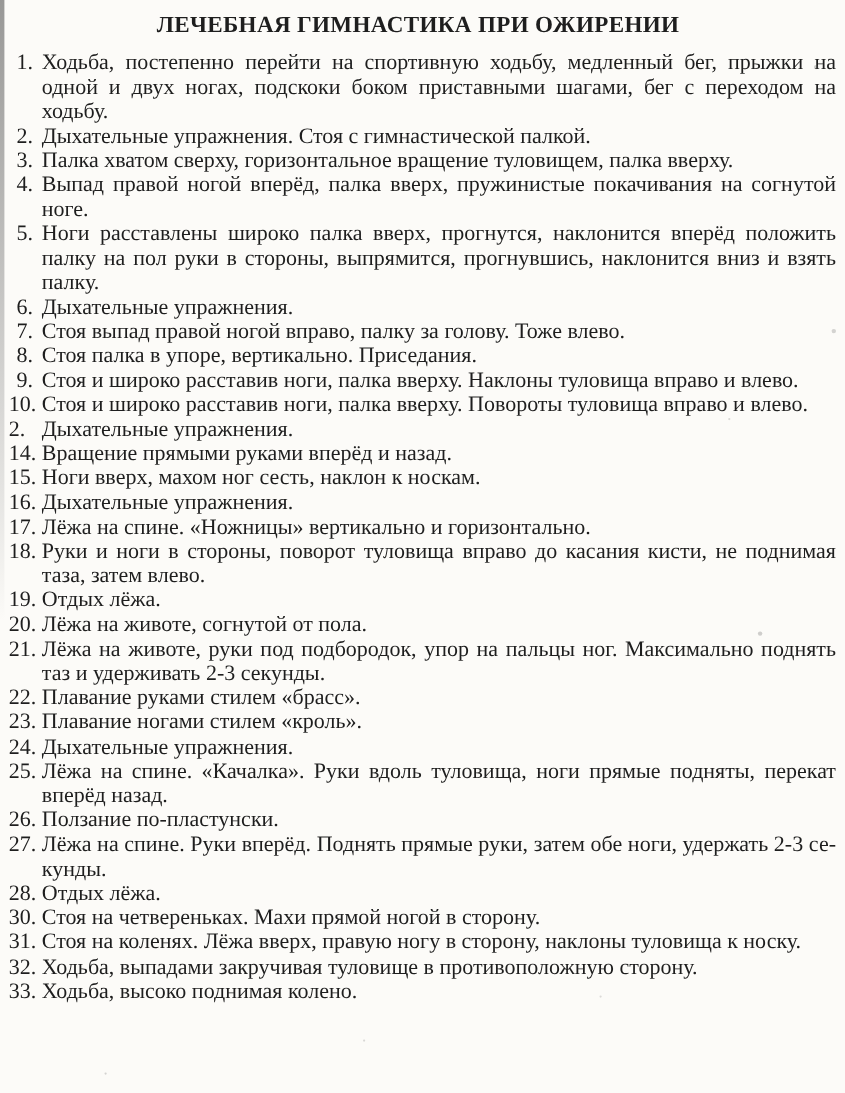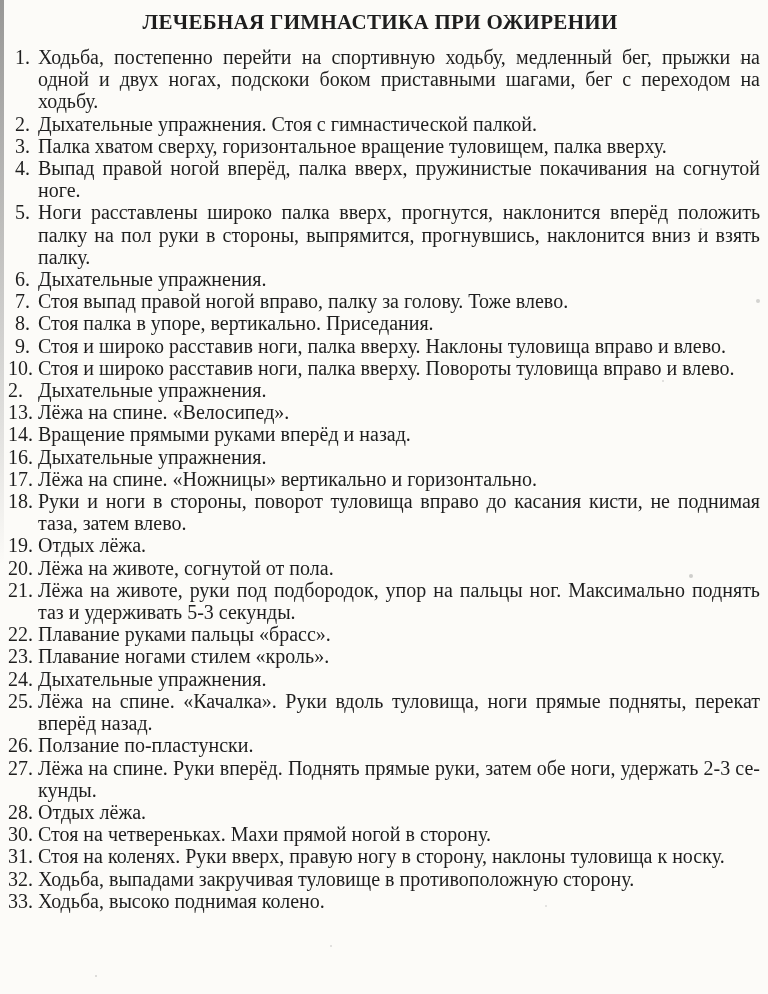--- a/index.html
+++ b/index.html
@@ -138,30 +138,30 @@
     <span class="num d2">10.</span>
     <span class="txt">Стоя и широко расставив ноги, палка вверху. Повороты туловища вправо и влево.</span>
   </li>
 
   <li class="item">
     <span class="num d2">2.</span>
     <span class="txt">Дыхательные упражнения.</span>
   </li>
 
 
-  <li class="item">
-    <span class="num d2">13.</span>
-    <span class="txt">Лёжа на спине. «Велосипед».</span>
-  </li>
 
   <li class="item">
     <span class="num d2">14.</span>
     <span class="txt">Вращение прямыми руками вперёд и назад.</span>
   </li>
 
+  <li class="item">
+    <span class="num d2">15.</span>
+    <span class="txt">Ноги вверх, махом ног сесть, наклон к носкам.</span>
+  </li>
 
   <li class="item">
     <span class="num d2">16.</span>
     <span class="txt">Дыхательные упражнения.</span>
   </li>
 
   <li class="item">
     <span class="num d2">17.</span>
     <span class="txt">Лёжа на спине. «Ножницы» вертикально и горизонтально.</span>
   </li>
@@ -176,26 +176,26 @@
     <span class="txt">Отдых лёжа.</span>
   </li>
 
   <li class="item">
     <span class="num d2">20.</span>
     <span class="txt">Лёжа на животе, согнутой от пола.</span>
   </li>
 
   <li class="item">
     <span class="num d2">21.</span>
-    <span class="txt">Лёжа на животе, руки под подбородок, упор на пальцы ног. Максимально поднять таз и удерживать 5-3 секунды.</span>
+    <span class="txt">Лёжа на животе, руки под подбородок, упор на пальцы ног. Максимально поднять таз и удерживать 2-3 секунды.</span>
   </li>
 
   <li class="item">
     <span class="num d2">22.</span>
-    <span class="txt">Плавание руками пальцы «брасс».</span>
+    <span class="txt">Плавание руками стилем «брасс».</span>
   </li>
 
   <li class="item">
     <span class="num d2">23.</span>
     <span class="txt">Плавание ногами стилем «кроль».</span>
   </li>
 
   <li class="item">
     <span class="num d2">24.</span>
     <span class="txt">Дыхательные упражнения.</span>
@@ -222,21 +222,21 @@
   </li>
 
 
   <li class="item">
     <span class="num d2">30.</span>
     <span class="txt">Стоя на четвереньках. Махи прямой ногой в сторону.</span>
   </li>
 
   <li class="item">
     <span class="num d2">31.</span>
-    <span class="txt">Стоя на коленях. Руки вверх, правую ногу в сторону, наклоны туловища к носку.</span>
+    <span class="txt">Стоя на коленях. Лёжа вверх, правую ногу в сторону, наклоны туловища к носку.</span>
   </li>
 
   <li class="item">
     <span class="num d2">32.</span>
     <span class="txt">Ходьба, выпадами закручивая туловище в противоположную сторону.</span>
   </li>
 
   <li class="item">
     <span class="num d2">33.</span>
     <span class="txt">Ходьба, высоко поднимая колено.</span>

